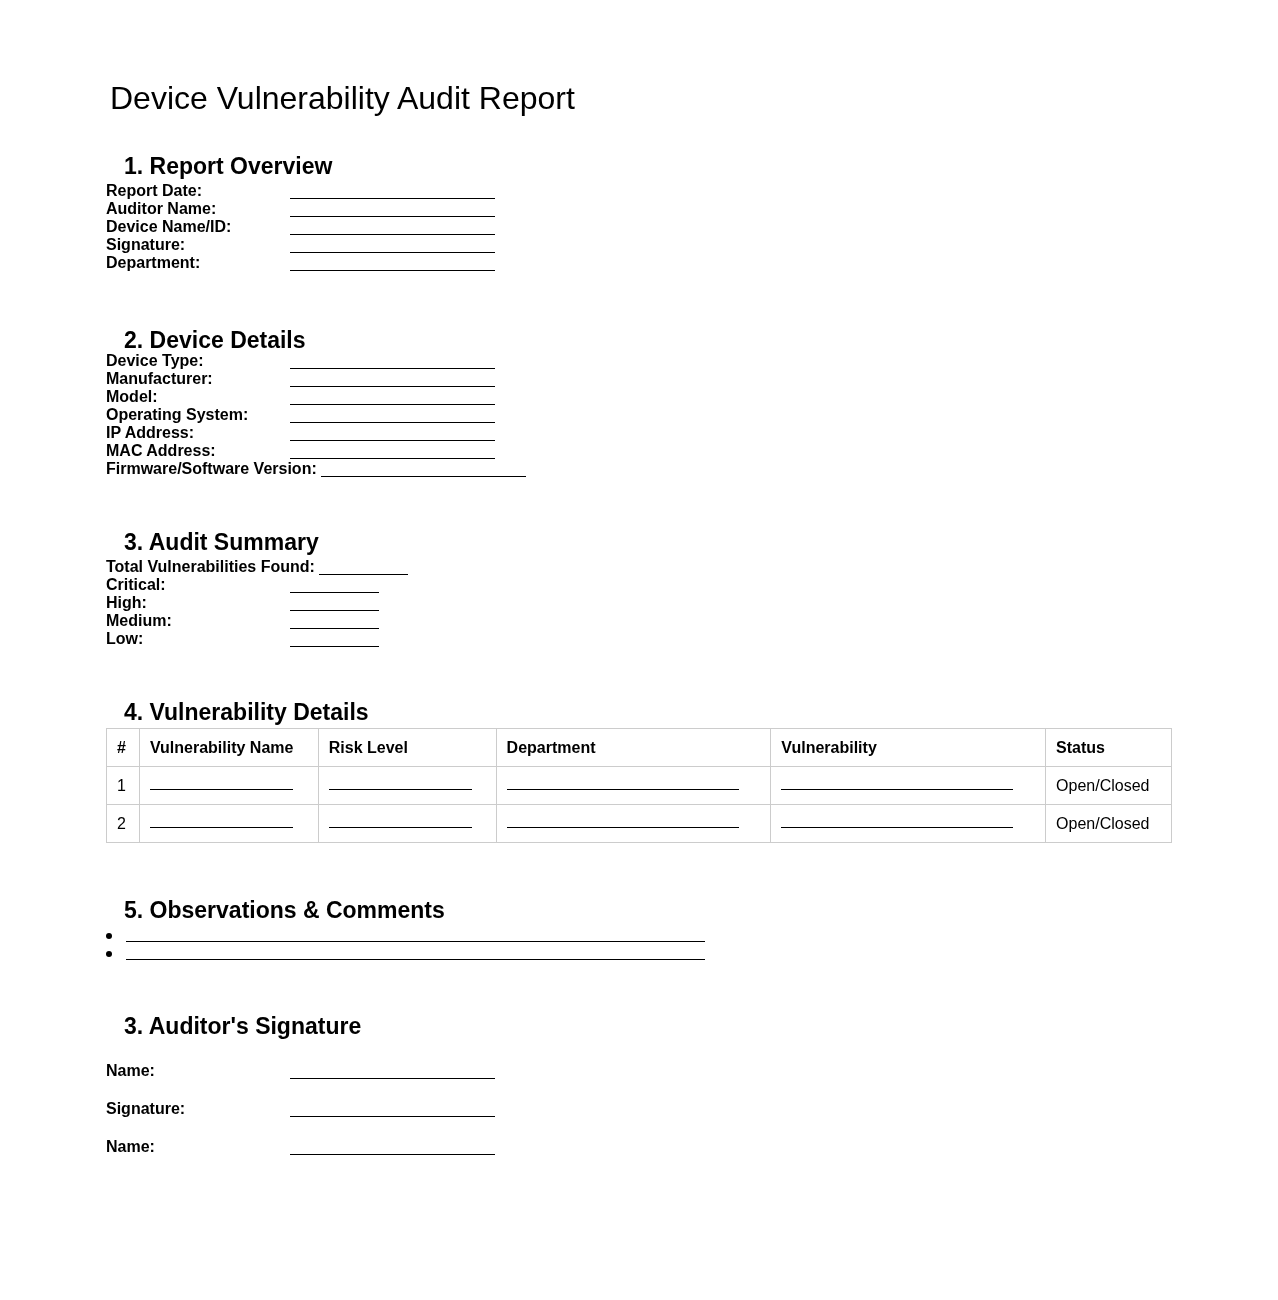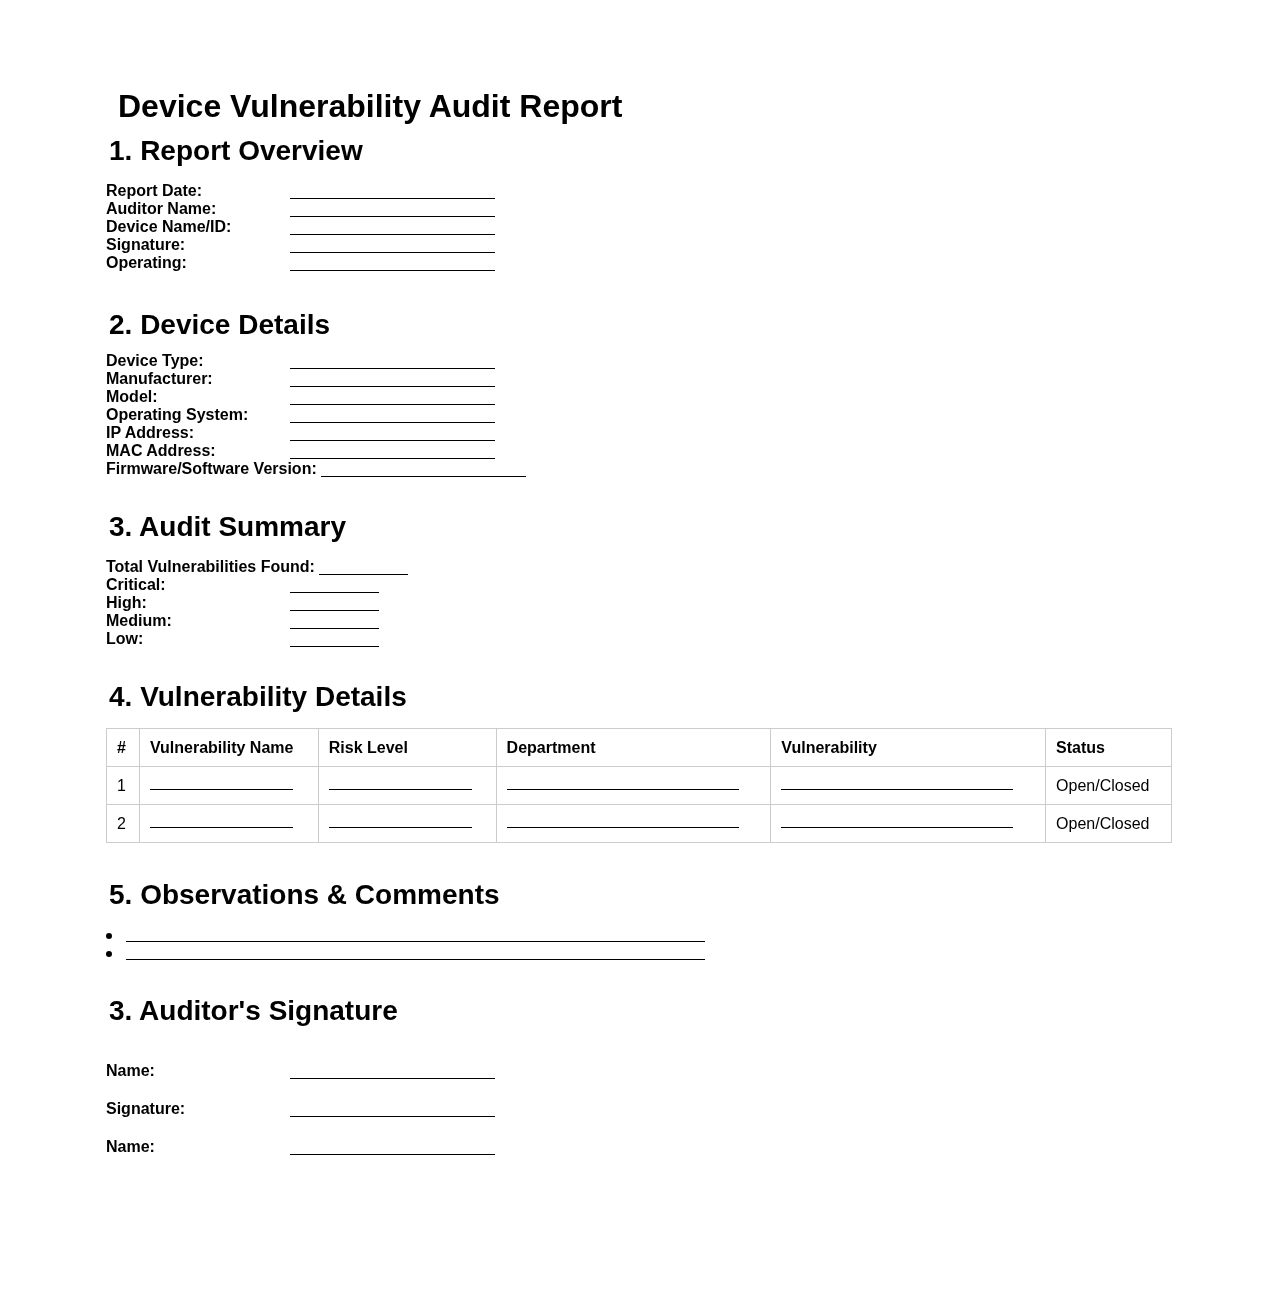--- a/index.html
+++ b/index.html
@@ -2,26 +2,26 @@
 <html><head>
 <meta charset="utf-8">
 <style>
   html, body { margin: 0; padding: 0; background: #ffffff; }
   body {
     width: 1278px; height: 1300px; position: relative; overflow: hidden;
     font-family: "Liberation Sans", sans-serif; color: #000;
   }
   .page { position: absolute; left: 106px; top: 0; width: 1066px; }
   h1 {
-    position: absolute; left: 0; top: 75px; margin: 12px;
-    font-size: 32px; font-weight: bold; line-height: 38px; white-space: nowrap;
+    position: absolute; left: 0; top: 75px; margin: 4px;
+    font-size: 32px; font-weight: normal; line-height: 38px; white-space: nowrap;
   }
   h2 {
-    position: absolute; left: 0; margin: 3px;
-    font-size: 28px; font-weight: bold; line-height: 28px; white-space: nowrap;
+    position: absolute; left: 0; margin: 18px;
+    font-size: 23px; font-weight: bold; line-height: 28px; white-space: nowrap;
   }
   .field-row {
     position: absolute; left: 0; height: 18px;
     font-size: 16px; font-weight: bold; line-height: 18px; white-space: nowrap;
   }
   .field-row .lbl { position: absolute; left: 0; top: 0; }
   .blank { position: absolute; border-bottom: 1px solid #000; height: 0; }
   .table-wrap { position: absolute; left: 0; top: 728px; width: 1066px; }
   table { border-collapse: collapse; width: 1066px; font-size: 16px; }
   th, td {
@@ -53,21 +53,21 @@
   </div>
   <div class="field-row" style="top:218px">
     <span class="lbl">Device Name/ID:</span>
     <span class="blank" style="left:184px;top:16px;width:205px"></span>
   </div>
   <div class="field-row" style="top:236px">
     <span class="lbl">Signature:</span>
     <span class="blank" style="left:184px;top:16px;width:205px"></span>
   </div>
   <div class="field-row" style="top:254px">
-    <span class="lbl">Operating:</span>
+    <span class="lbl">Department:</span>
     <span class="blank" style="left:184px;top:16px;width:205px"></span>
   </div>
 
   <h2 style="top:308px">2. Device Details</h2>
   <div class="field-row" style="top:352px">
     <span class="lbl">Device Type:</span>
     <span class="blank" style="left:184px;top:16px;width:205px"></span>
   </div>
   <div class="field-row" style="top:370px">
     <span class="lbl">Manufacturer:</span>

